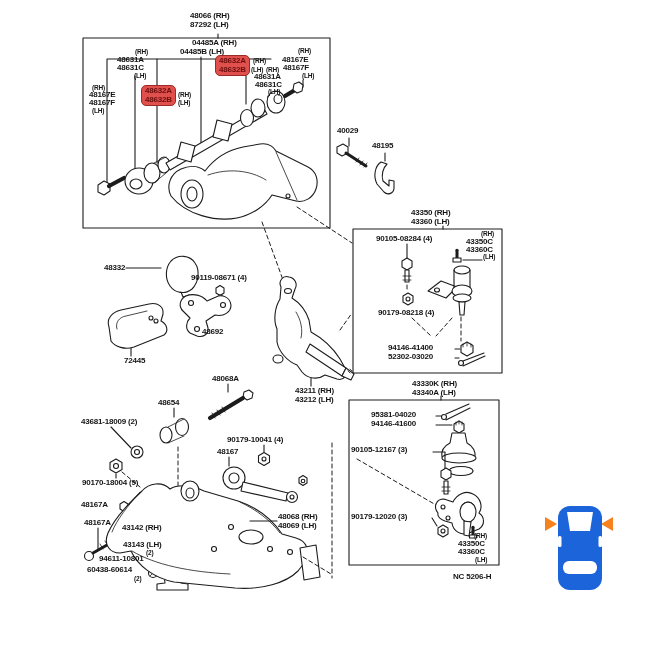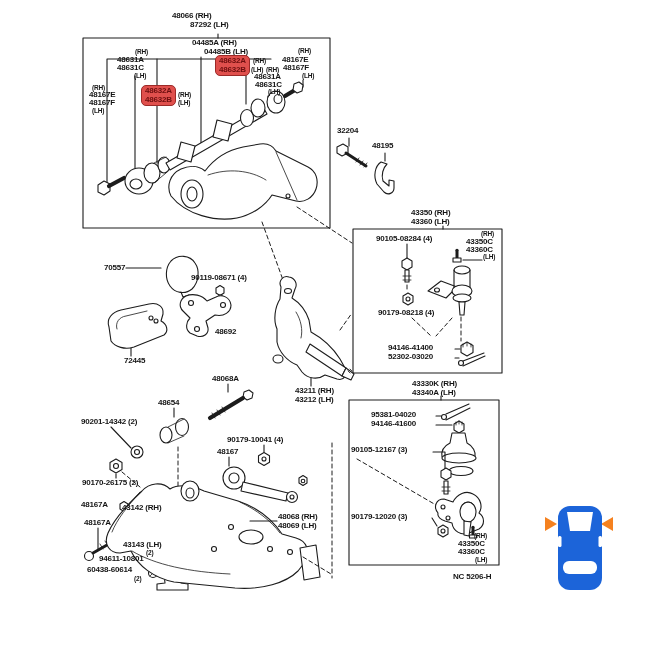--- a/index.html
+++ b/index.html
@@ -272,24 +272,24 @@
     <polygon class="arr" points="545,517 557,524 545,531"></polygon>
     <polygon class="arr" points="613,517 601,524 613,531"></polygon>
     <rect class="carbody" x="558" y="506" width="44" height="84" rx="12"></rect>
     <polygon class="wht" points="567,512 593,512 590,531 570,531"></polygon>
     <rect class="wht" x="558" y="536" width="3.5" height="11" rx="1.5"></rect>
     <rect class="wht" x="598.5" y="536" width="3.5" height="11" rx="1.5"></rect>
     <rect class="wht" x="563" y="561" width="34" height="13" rx="6"></rect>
   </g>
 </svg>
 
-<div class="lbl" style="left:172px;top:12px">48066 (RH)</div>
+<div class="lbl" style="left:190px;top:12px">48066 (RH)</div>
 <div class="lbl" style="left:190px;top:21px">87292 (LH)</div>
 <div class="lbl" style="left:192px;top:39px">04485A (RH)</div>
-<div class="lbl" style="left:204px;top:48px">04485B (LH)</div>
+<div class="lbl" style="left:180px;top:48px">04485B (LH)</div>
 <div class="lbl sm" style="left:135px;top:48px">(RH)</div>
 <div class="lbl" style="left:117px;top:56px">48631A</div>
 <div class="lbl" style="left:117px;top:64px">48631C</div>
 <div class="lbl sm" style="left:134px;top:72px">(LH)</div>
 
 <div class="pill" style="left:215px;top:55px">
   <div>48632A</div>
   <div>48632B</div>
 </div>
 <div class="lbl sm" style="left:253px;top:57px">(RH)</div>
@@ -307,59 +307,59 @@
 <div class="lbl" style="left:89px;top:91px">48167E</div>
 <div class="lbl" style="left:89px;top:99px">48167F</div>
 <div class="lbl sm" style="left:92px;top:107px">(LH)</div>
 <div class="pill" style="left:141px;top:85px">
   <div>48632A</div>
   <div>48632B</div>
 </div>
 <div class="lbl sm" style="left:178px;top:91px">(RH)</div>
 <div class="lbl sm" style="left:178px;top:99px">(LH)</div>
 
-<div class="lbl" style="left:337px;top:127px">32204</div>
+<div class="lbl" style="left:337px;top:127px">40029</div>
 <div class="lbl" style="left:372px;top:142px">48195</div>
 
 <div class="lbl" style="left:411px;top:209px">43350 (RH)</div>
 <div class="lbl" style="left:411px;top:218px">43360 (LH)</div>
 <div class="lbl" style="left:376px;top:235px">90105-08284 (4)</div>
 <div class="lbl sm" style="left:481px;top:230px">(RH)</div>
 <div class="lbl" style="left:466px;top:238px">43350C</div>
 <div class="lbl" style="left:466px;top:246px">43360C</div>
 <div class="lbl sm" style="left:483px;top:253px">(LH)</div>
 <div class="lbl" style="left:378px;top:309px">90179-08218 (4)</div>
 <div class="lbl" style="left:388px;top:344px">94146-41400</div>
 <div class="lbl" style="left:388px;top:353px">52302-03020</div>
 
-<div class="lbl" style="left:104px;top:264px">70557</div>
+<div class="lbl" style="left:104px;top:264px">48332</div>
 <div class="lbl" style="left:191px;top:274px">90119-08671 (4)</div>
-<div class="lbl" style="left:215px;top:328px">48692</div>
+<div class="lbl" style="left:202px;top:328px">48692</div>
 <div class="lbl" style="left:124px;top:357px">72445</div>
 <div class="lbl" style="left:295px;top:387px">43211 (RH)</div>
 <div class="lbl" style="left:295px;top:396px">43212 (LH)</div>
 <div class="lbl" style="left:212px;top:375px">48068A</div>
 
 <div class="lbl" style="left:412px;top:380px">43330K (RH)</div>
 <div class="lbl" style="left:412px;top:389px">43340A (LH)</div>
 <div class="lbl" style="left:371px;top:411px">95381-04020</div>
 <div class="lbl" style="left:371px;top:420px">94146-41600</div>
 <div class="lbl" style="left:351px;top:446px">90105-12167 (3)</div>
 <div class="lbl" style="left:351px;top:513px">90179-12020 (3)</div>
 <div class="lbl sm" style="left:474px;top:532px">(RH)</div>
 <div class="lbl" style="left:458px;top:540px">43350C</div>
 <div class="lbl" style="left:458px;top:548px">43360C</div>
 <div class="lbl sm" style="left:475px;top:556px">(LH)</div>
 
 <div class="lbl" style="left:158px;top:399px">48654</div>
-<div class="lbl" style="left:81px;top:418px">90201-14342 (2)</div>
-<div class="lbl" style="left:82px;top:479px">90170-26175 (2)</div>
+<div class="lbl" style="left:81px;top:418px">43681-18009 (2)</div>
+<div class="lbl" style="left:82px;top:479px">90170-18004 (9)</div>
 <div class="lbl" style="left:81px;top:501px">48167A</div>
 <div class="lbl" style="left:84px;top:519px">48167A</div>
-<div class="lbl" style="left:122px;top:504px">43142 (RH)</div>
+<div class="lbl" style="left:122px;top:524px">43142 (RH)</div>
 <div class="lbl" style="left:123px;top:541px">43143 (LH)</div>
 <div class="lbl sm" style="left:146px;top:549px">(2)</div>
 <div class="lbl" style="left:99px;top:555px">94611-10801</div>
 <div class="lbl" style="left:87px;top:566px">60438-60614</div>
 <div class="lbl sm" style="left:134px;top:575px">(2)</div>
 <div class="lbl" style="left:227px;top:436px">90179-10041 (4)</div>
 <div class="lbl" style="left:217px;top:448px">48167</div>
 <div class="lbl" style="left:278px;top:513px">48068 (RH)</div>
 <div class="lbl" style="left:278px;top:522px">48069 (LH)</div>
 

